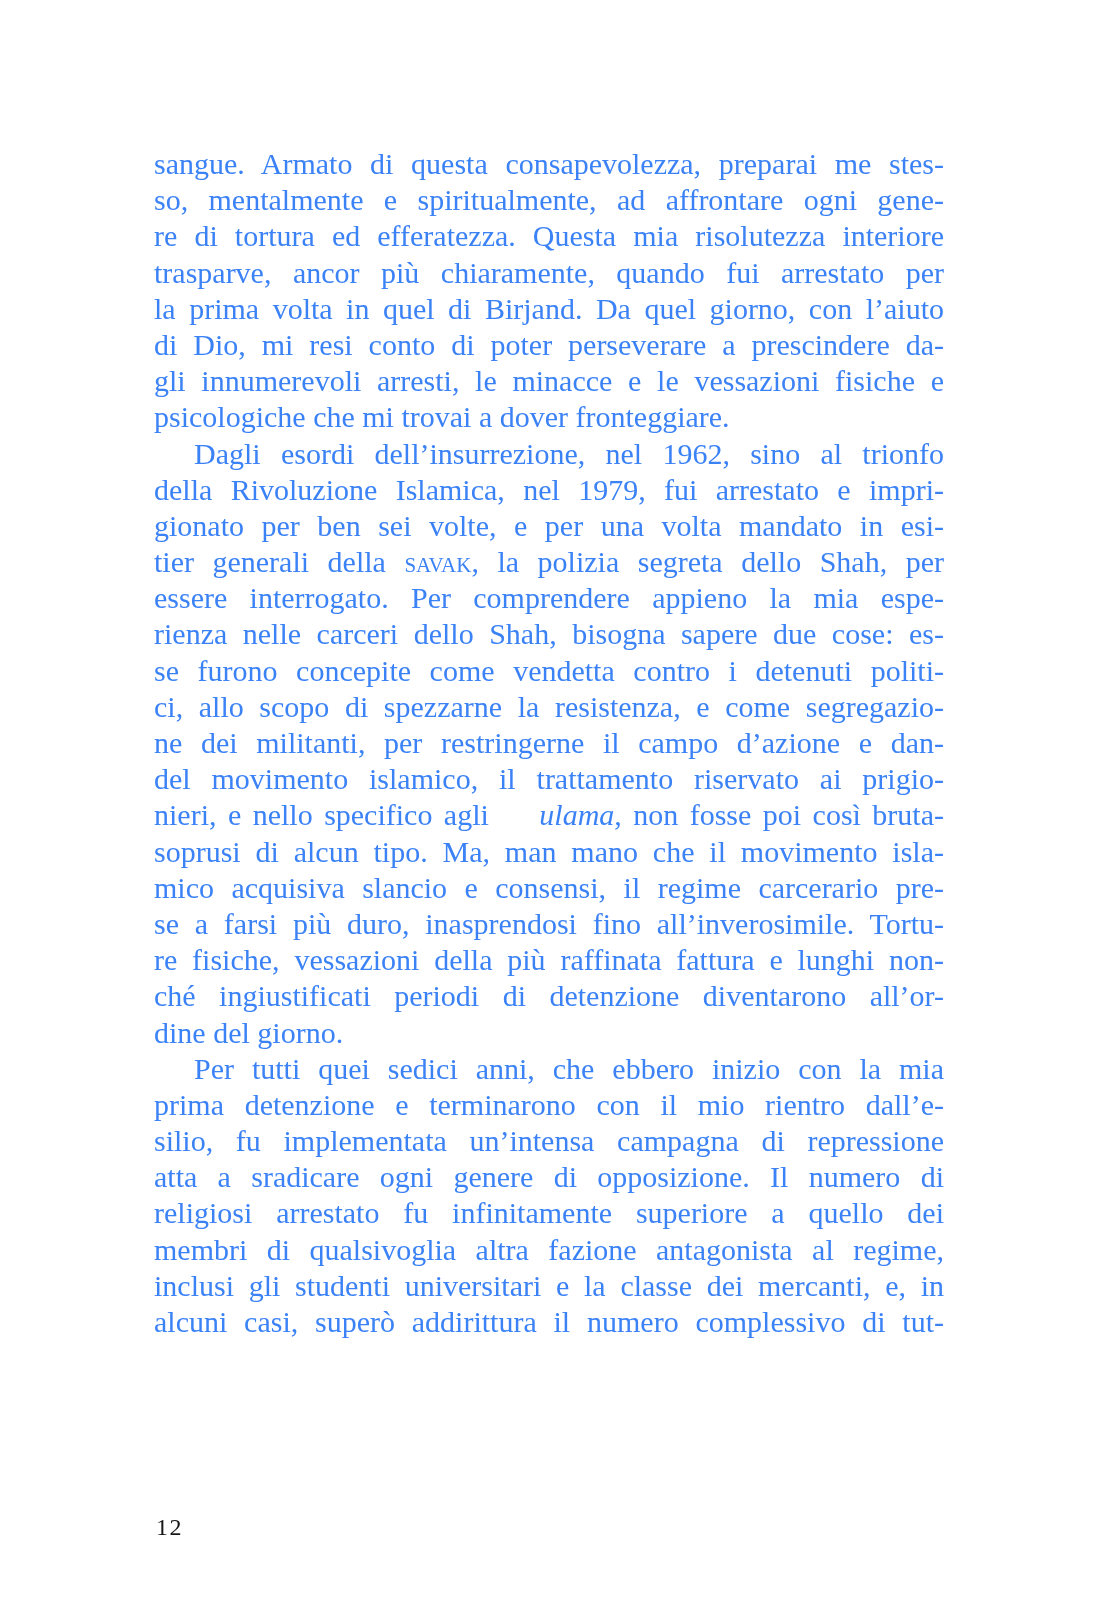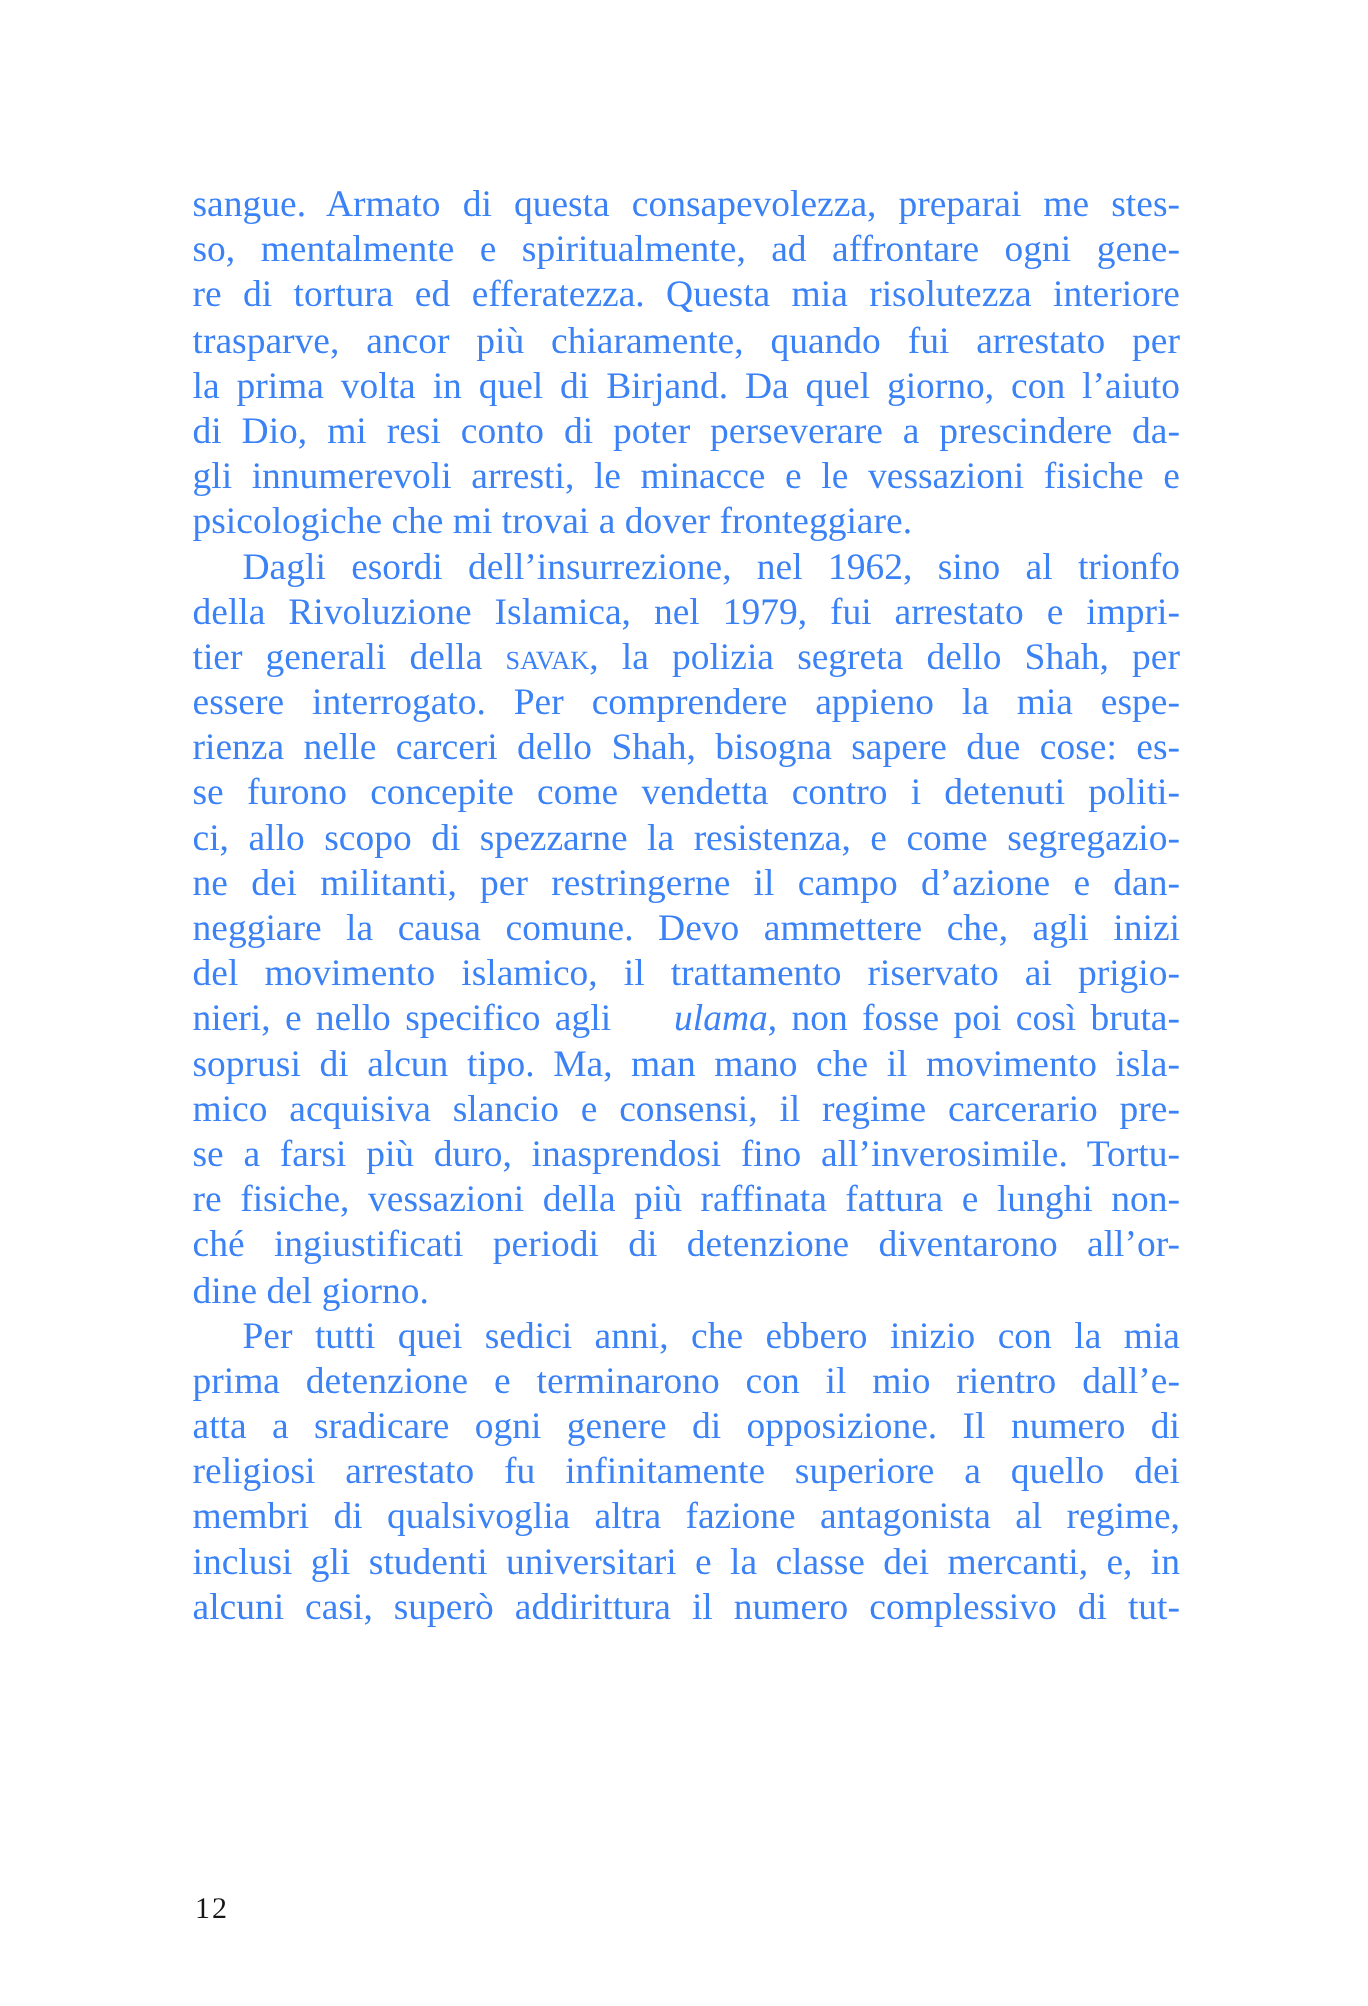--- a/index.html
+++ b/index.html
@@ -59,39 +59,40 @@
         <div class="line"><span>re di tortura ed efferatezza. Questa mia risolutezza interiore</span></div>
         <div class="line"><span>trasparve, ancor più chiaramente, quando fui arrestato per</span></div>
         <div class="line"><span>la prima volta in quel di Birjand. Da quel giorno, con l’aiuto</span></div>
         <div class="line"><span>di Dio, mi resi conto di poter perseverare a prescindere da-</span></div>
         <div class="line"><span>gli innumerevoli arresti, le minacce e le vessazioni fisiche e</span></div>
         <div class="line para-end"><span>psicologiche che mi trovai a dover fronteggiare.</span></div>
       </div>
       <div class="paragraph">
         <div class="line indent"><span>Dagli esordi dell’insurrezione, nel 1962, sino al trionfo</span></div>
         <div class="line"><span>della Rivoluzione Islamica, nel 1979, fui arrestato e impri-</span></div>
+        <div class="line"><span>gionato per ben sei volte, e per una volta mandato in esi-</span></div>
         <div class="line"><span>tier generali della </span><span class="sc">savak</span><span>, la polizia segreta dello Shah, per</span></div>
         <div class="line"><span>essere interrogato. Per comprendere appieno la mia espe-</span></div>
         <div class="line"><span>rienza nelle carceri dello Shah, bisogna sapere due cose: es-</span></div>
         <div class="line"><span>se furono concepite come vendetta contro i detenuti politi-</span></div>
         <div class="line"><span>ci, allo scopo di spezzarne la resistenza, e come segregazio-</span></div>
         <div class="line"><span>ne dei militanti, per restringerne il campo d’azione e dan-</span></div>
-        <div class="line"><span>neggiare la causa comune. Devo ammettere che, agli inizi</span></div>
         <div class="line"><span>del movimento islamico, il trattamento riservato ai prigio-</span></div>
         <div class="line"><span>nieri, e nello specifico agli </span><span class="it">ulama</span><span>, non fosse poi così bruta-</span></div>
         <div class="line"><span>soprusi di alcun tipo. Ma, man mano che il movimento isla-</span></div>
         <div class="line"><span>mico acquisiva slancio e consensi, il regime carcerario pre-</span></div>
         <div class="line"><span>se a farsi più duro, inasprendosi fino all’inverosimile. Tortu-</span></div>
         <div class="line"><span>re fisiche, vessazioni della più raffinata fattura e lunghi non-</span></div>
         <div class="line"><span>ché ingiustificati periodi di detenzione diventarono all’or-</span></div>
         <div class="line para-end"><span>dine del giorno.</span></div>
       </div>
       <div class="paragraph">
         <div class="line indent"><span>Per tutti quei sedici anni, che ebbero inizio con la mia</span></div>
         <div class="line"><span>prima detenzione e terminarono con il mio rientro dall’e-</span></div>
+        <div class="line"><span>silio, fu implementata un’intensa campagna di repressione</span></div>
         <div class="line"><span>atta a sradicare ogni genere di opposizione. Il numero di</span></div>
         <div class="line"><span>religiosi arrestato fu infinitamente superiore a quello dei</span></div>
         <div class="line"><span>membri di qualsivoglia altra fazione antagonista al regime,</span></div>
         <div class="line"><span>inclusi gli studenti universitari e la classe dei mercanti, e, in</span></div>
         <div class="line"><span>alcuni casi, superò addirittura il numero complessivo di tut-</span></div>
       </div>
     </div>
   <div class="folio">12</div>
 </div>
 

